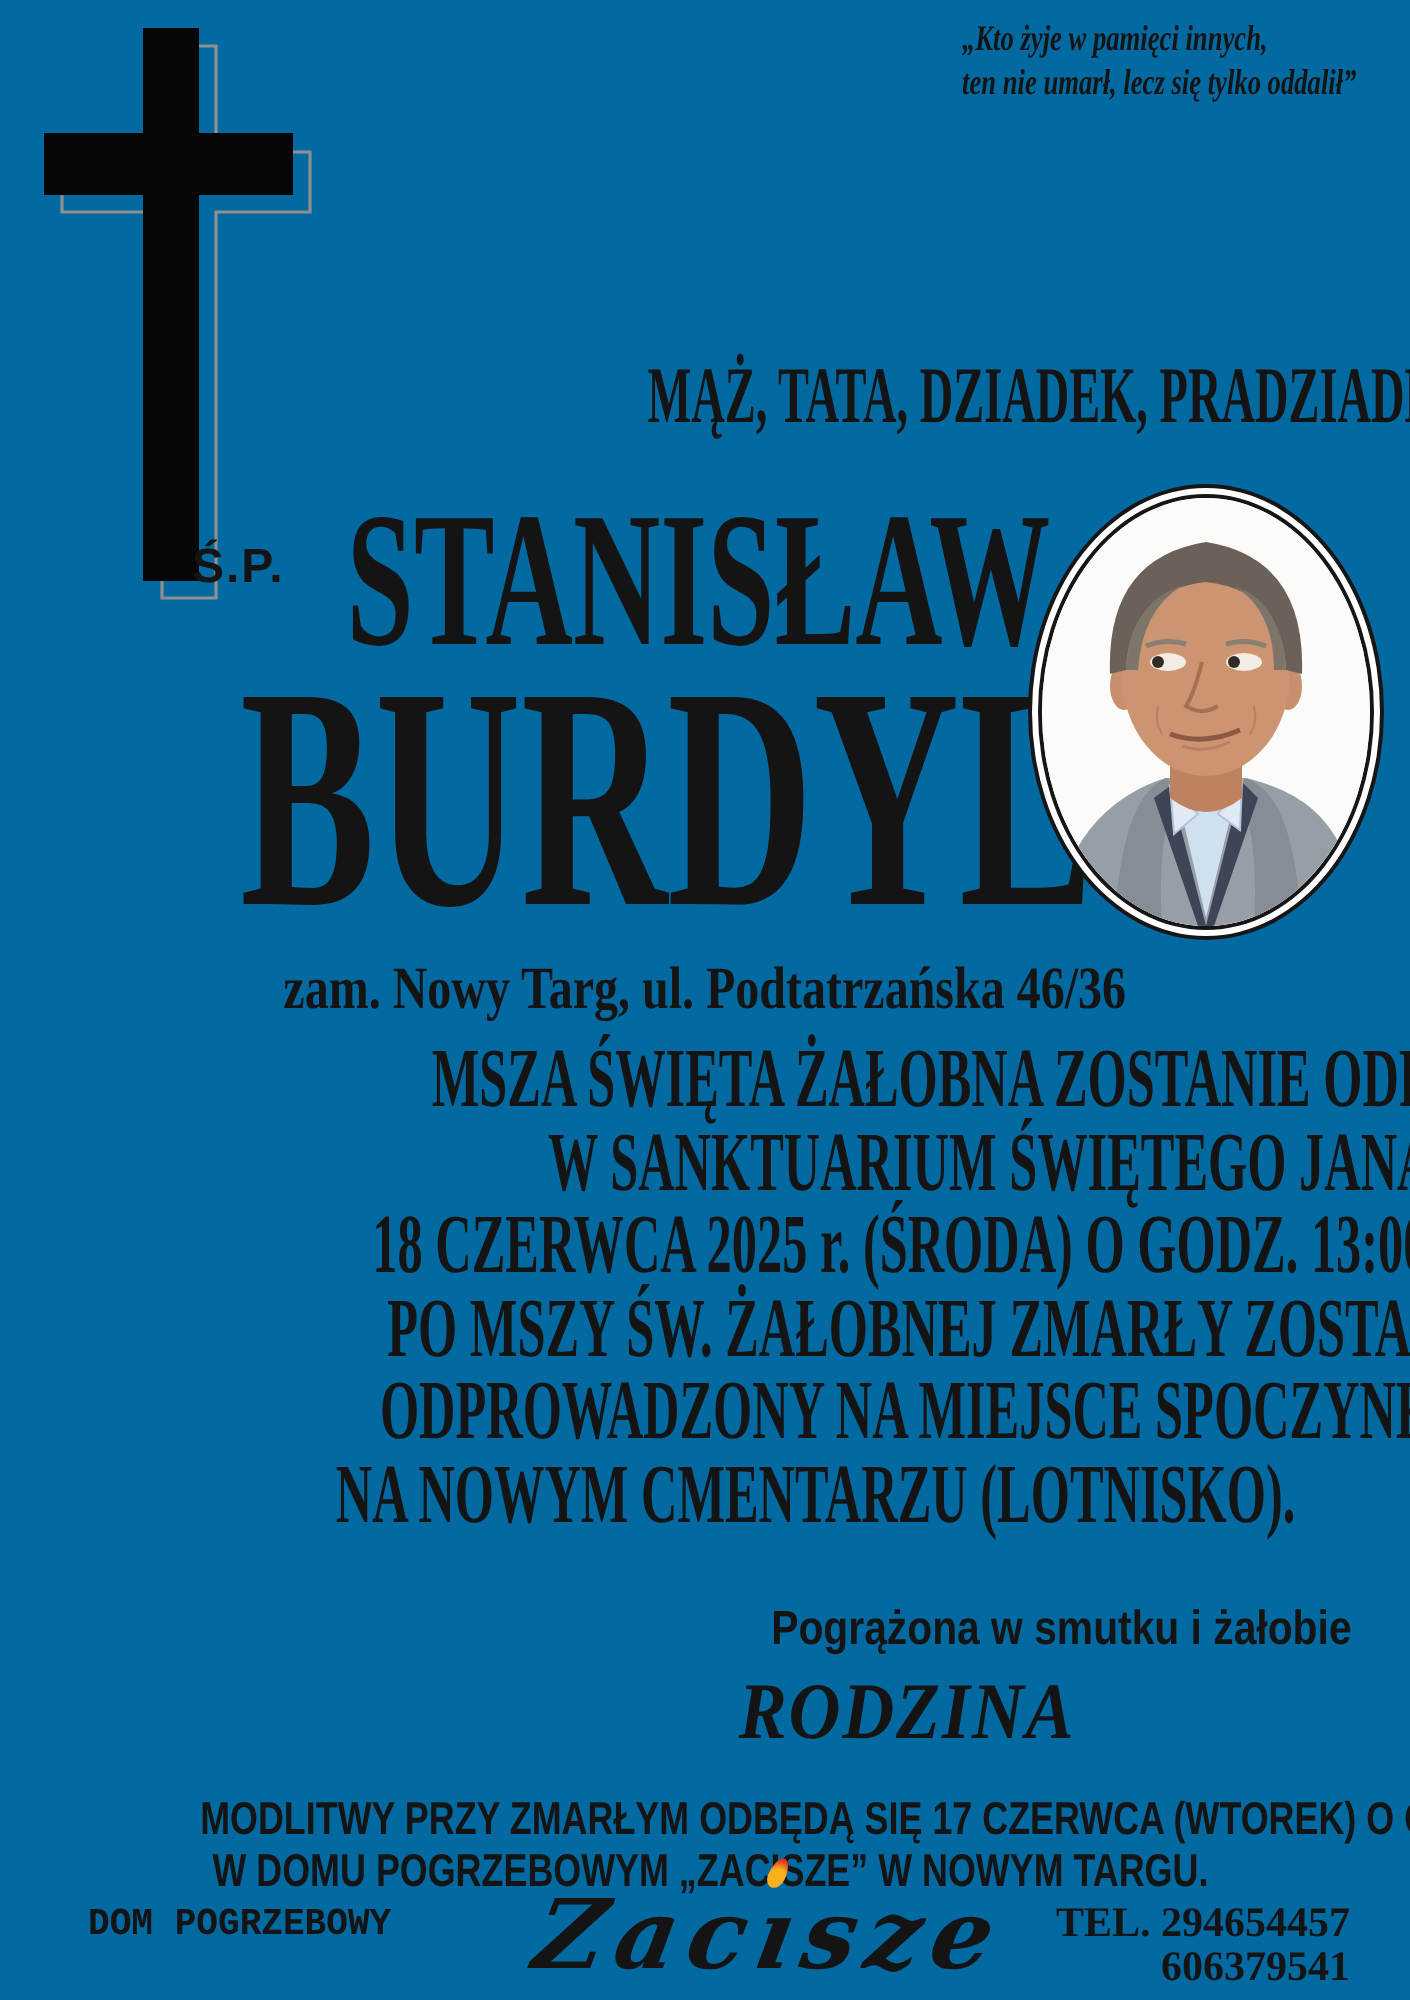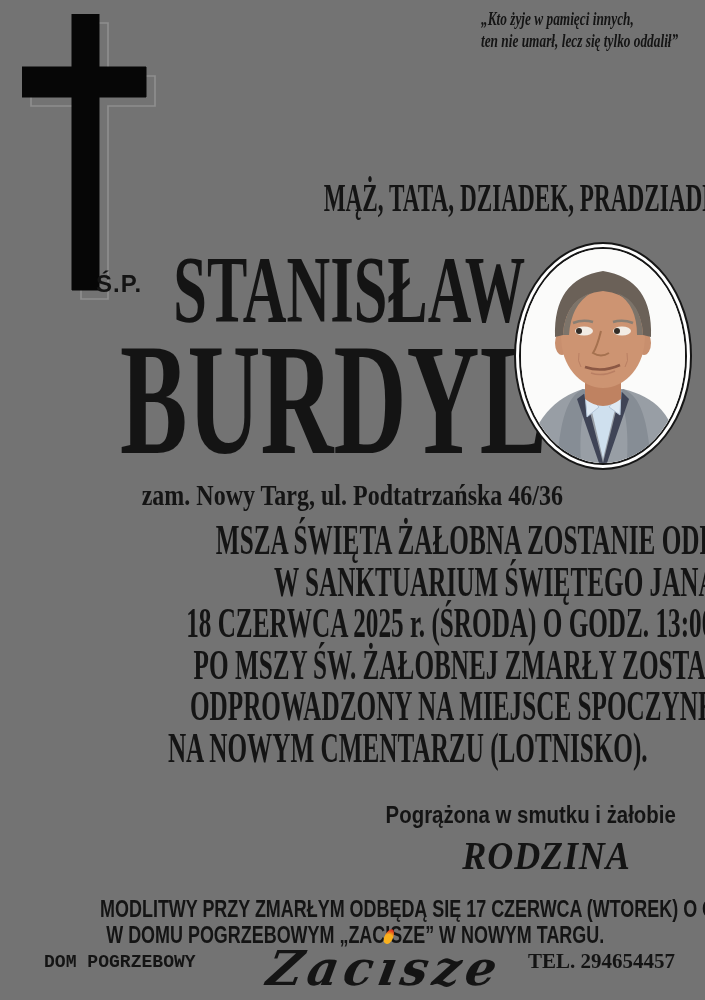--- a/index.html
+++ b/index.html
@@ -1,16 +1,16 @@
 <!DOCTYPE html>
 <html><head>
 <meta charset="utf-8">
 <style>
   html,body{margin:0;padding:0;background:#ffffff;}
-  .page{position:relative;width:705px;height:1000px;background:#737373;color:#141414;
+  .page{position:relative;width:705px;height:1000px;background:#0369a1;color:#141414;
         font-family:"Liberation Serif",serif;overflow:hidden;}
 
   
   .quote{position:absolute;left:481px;top:8px;font-style:italic;font-size:18px;line-height:22px;
          transform:scaleX(0.74);transform-origin:left top;white-space:nowrap;font-weight:600;}
 
   
   .cross{position:absolute;left:22px;top:14px;}
 
   
@@ -42,21 +42,21 @@
   .portrait-inner svg{width:100%;height:100%;display:block;}
 
   .residence{position:absolute;left:0;top:466px;width:705px;text-align:center;
              font-weight:bold;font-size:30px;margin-top:12px;}
   .sx80{transform:scaleX(0.80);}
 
   .mass{position:absolute;left:8px;top:520px;width:705px;text-align:center;}
   .mass-line{line-height:41.5px;font-weight:bold;font-size:42px;}
   .sx60{transform:scaleX(0.60);}
 
-  .farewell{position:absolute;left:360px;top:800px;width:280px;text-align:right;}
+  .farewell{position:absolute;left:360px;top:800px;width:280px;text-align:left;}
   .farewell-l1{font-family:"Liberation Sans",sans-serif;font-weight:bold;font-size:24px;line-height:30px;}
   .sx85{transform:scaleX(0.85);}
   .farewell-l2{font-weight:bold;font-size:40px;letter-spacing:1px;margin-top:6px;line-height:40px;font-style:italic;}
   .sx90{transform:scaleX(0.90);}
 
   .prayers{position:absolute;left:0;top:896px;width:710px;text-align:center;}
   .prayer-line{font-family:"Liberation Sans",sans-serif;font-weight:bold;font-size:23px;line-height:26px;}
   .sx78{transform:scaleX(0.78);}
 
   
@@ -175,15 +175,16 @@
   <div class="fh">
     <div><span class="cx sx95">DOM POGRZEBOWY</span></div>
   </div>
 
   <div class="logo">
     <span>Zac</span><span class="iwrap"><span>ı</span><span class="flame"></span></span><span>sze</span>
   </div>
 
   <div class="tel">
     <div>TEL. 294654457</div>
+    <div>606379541</div>
   </div>
 
 </div>
 
 </body></html>

